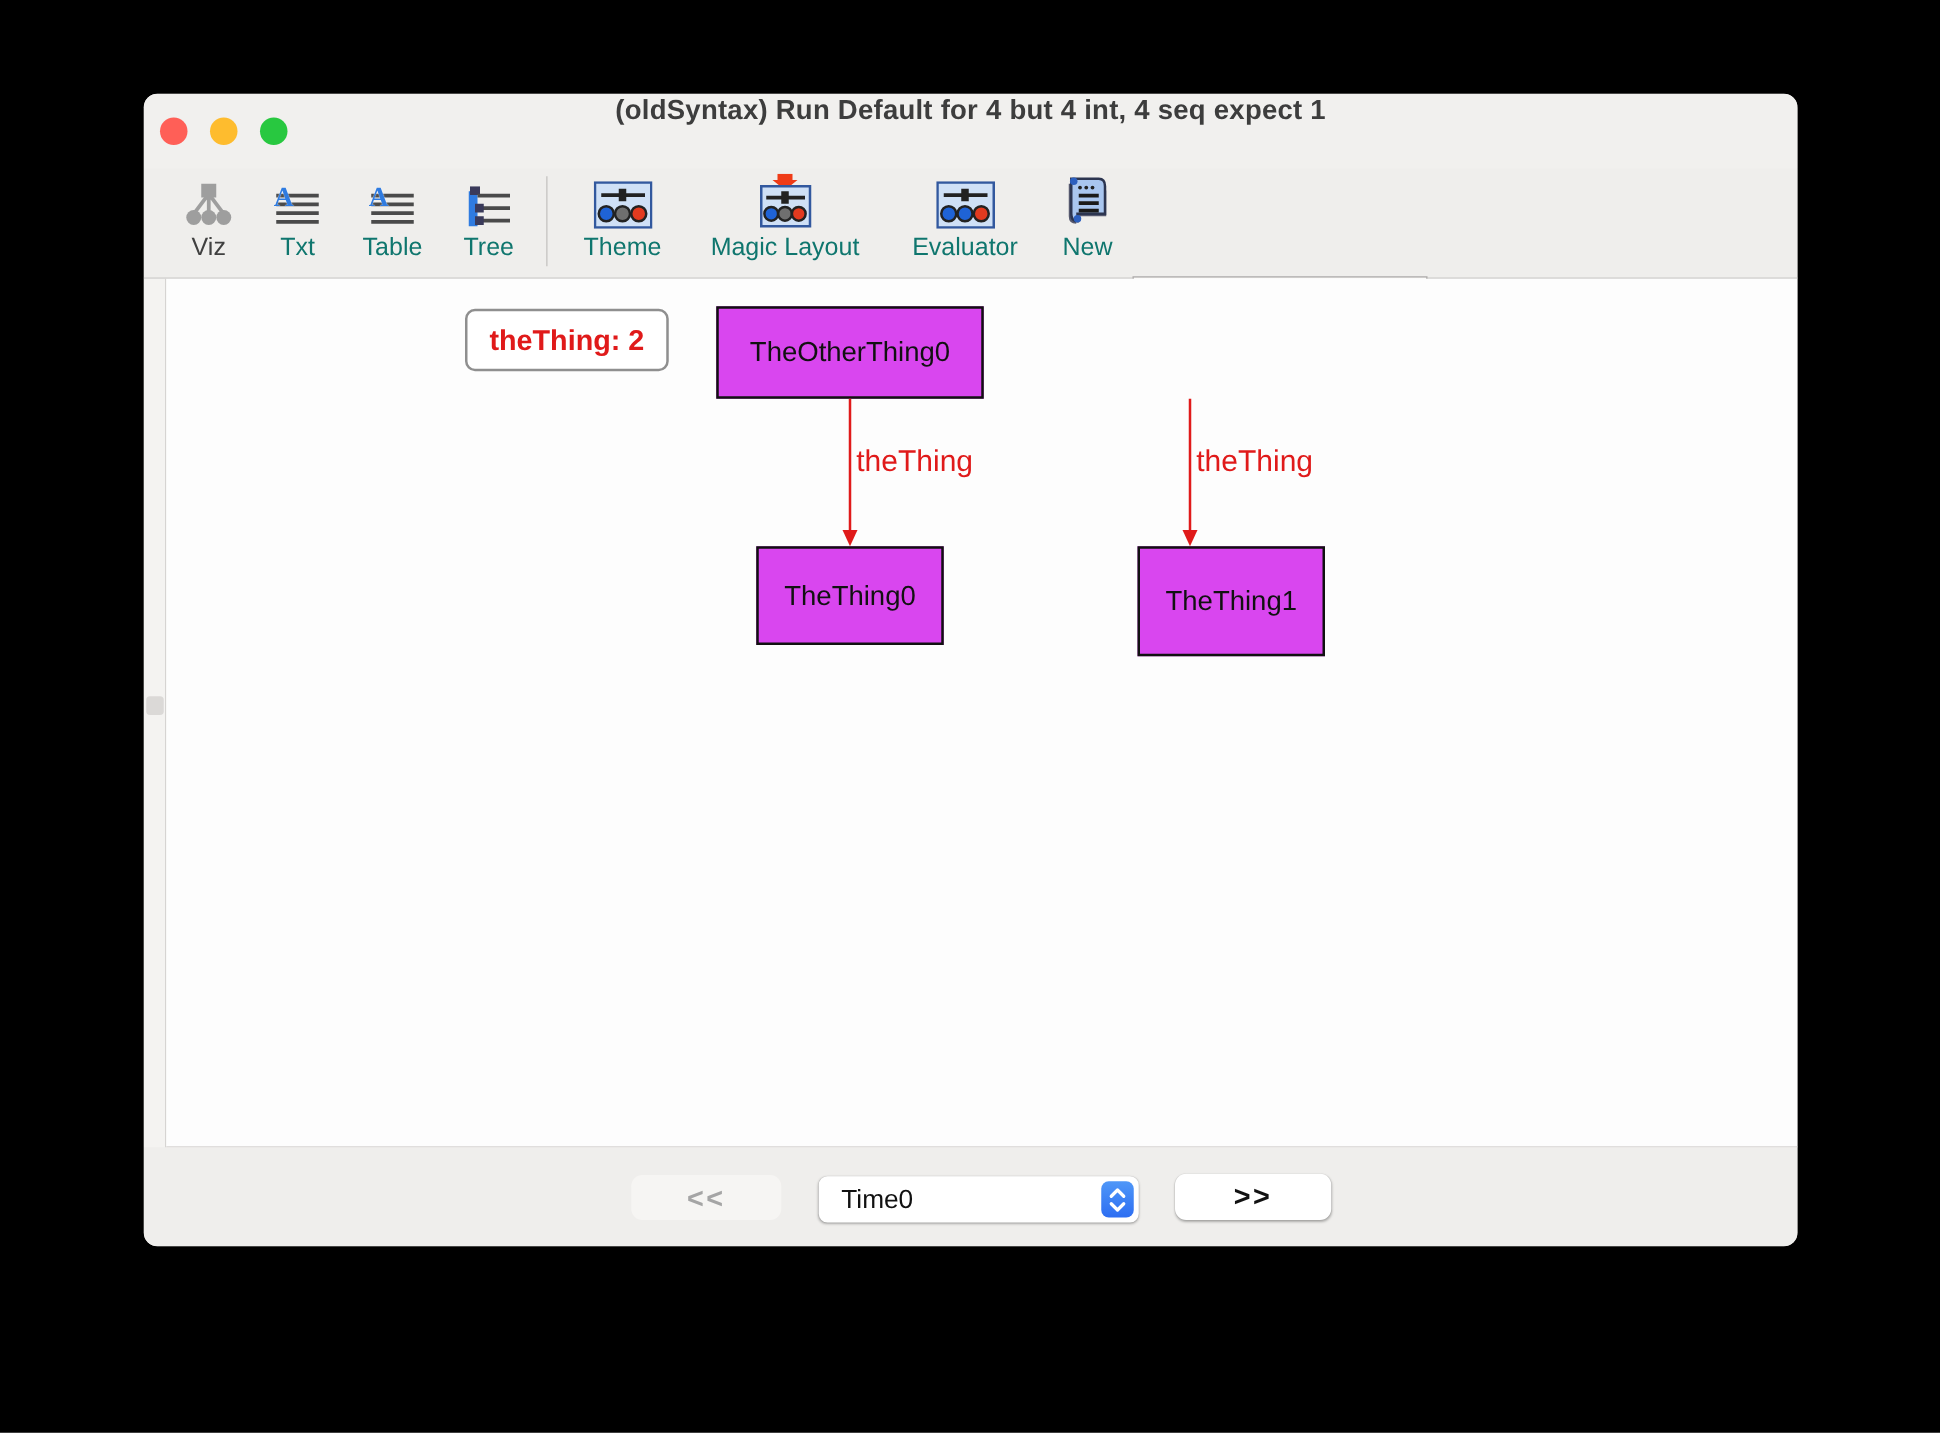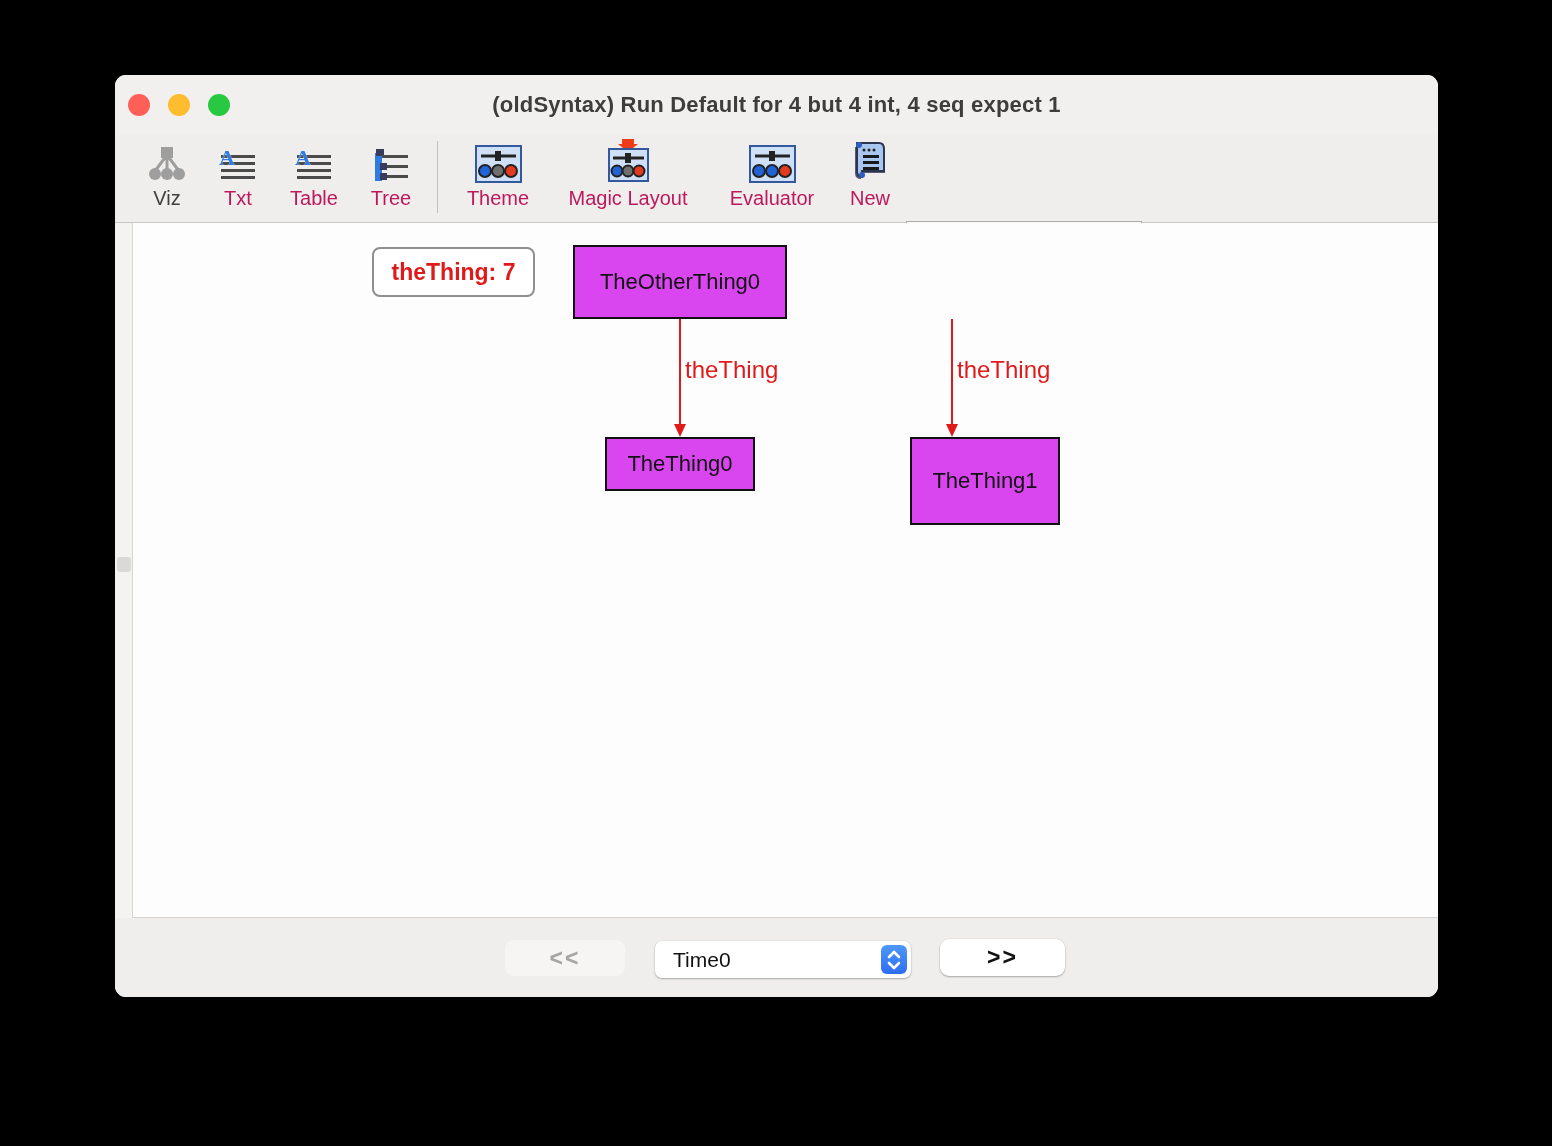--- a/index.html
+++ b/index.html
@@ -6,34 +6,34 @@
   html,body { width:1552px; height:1146px; background:#000; font-family:"Liberation Sans", sans-serif; overflow:hidden; }
 
   .window {
     position:absolute; left:115px; top:75px; width:1323px; height:922px;
     background:#efeeec; border-radius:11px; overflow:hidden;
     box-shadow:0 18px 50px rgba(0,0,0,.6);
   }
 
   
   .titlebar { position:absolute; left:0; top:0; width:100%; height:60px;
-    background:#f1f0ee; display:flex; align-items:center; justify-content:center; }
+    background:#f1f0ee; display:flex; justify-content:center; }
   .traffic { position:absolute; left:13px; top:19px; display:flex; gap:18px; }
   .light { width:22px; height:22px; border-radius:50%; }
   .light.red { background:#ff5f57; }
   .light.yellow { background:#febc2e; }
   .light.green { background:#28c840; }
   .title-text { font-size:22px; font-weight:bold; color:#3d3d3d; letter-spacing:.2px; }
 
   
   .toolbar { position:absolute; left:0; top:60px; width:100%; height:88px;
     background:#efeeec; border-bottom:1px solid #c9c7c5; }
   .tool { position:absolute; top:6px; display:flex; flex-direction:column; align-items:center; cursor:default; }
   .tool .ico { height:42px; display:flex; align-items:flex-end; justify-content:center; }
-  .tool .lbl { font-size:20px; color:#be185d; margin-top:4px; white-space:nowrap; }
+  .tool .lbl { font-size:20px; color:#0f766e; margin-top:4px; white-space:nowrap; }
   .tool.disabled .lbl { color:#404040; }
   .tb-sep { position:absolute; left:322px; top:6px; width:1px; height:72px; background:#c3c1bf; }
   .proj-btn { position:absolute; left:791px; top:86px; width:236px; height:36px;
     background:linear-gradient(#fbfaf9,#efeeec); border:1px solid #adabaa;
     display:flex; align-items:center; justify-content:center;
     font-size:21px; color:#111; }
 
   
   .gutter { position:absolute; left:0; top:148px; width:18px; height:695px; background:#f4f3f1; border-right:1px solid #d6d4d2; }
   .grip { position:absolute; left:2px; top:334px; width:14px; height:15px; background:#dbd9d7; border-radius:3px; }
@@ -45,21 +45,21 @@
   .legend-box { position:absolute; left:239px; top:24px; width:163px; height:50px;
     background:#fff; border:2px solid #8f8f8f; border-radius:8px;
     display:flex; align-items:center; justify-content:center;
     font-size:23px; font-weight:bold; color:#e01a1a; }
 
   .node { position:absolute; background:#d946ef; border:2px solid #111;
     display:flex; align-items:center; justify-content:center;
     font-size:22px; color:#111; }
   .node.n-othing0 { left:440px; top:22px; width:214px; height:74px; }
   .node.n-othing1 { left:712px; top:22px; width:214px; height:74px; }
-  .node.n-thing0  { left:472px; top:214px; width:150px; height:54px; }
+  .node.n-thing0  { left:472px; top:214px; width:150px; height:79px; }
   .node.n-thing1  { left:744px; top:214px; width:150px; height:88px;margin-left:33px; }
 
   .edge-line { position:absolute; width:2px; background:#e01a1a; }
   .edge-head { position:absolute; width:0; height:0;
     border-left:6px solid transparent; border-right:6px solid transparent;
     border-top:13px solid #e01a1a; }
   .edge-lbl { position:absolute; font-size:24px; color:#e01a1a; white-space:nowrap; }
   .e1 .edge-line { left:546px; top:96px; height:106px; }
   .e1 .edge-head { left:541px; top:201px; }
   .e1 .edge-lbl  { left:552px; top:133px; }
@@ -226,21 +226,21 @@
 
     <div class="proj-btn">Projected over Time</div>
   </div>
 
   <div class="gutter">
     <div class="grip"></div>
   </div>
 
   <div class="canvas">
 
-    <div class="legend-box">theThing: 7</div>
+    <div class="legend-box">theThing: 2</div>
 
     <div class="node n-othing0">TheOtherThing0</div>
 
     <div class="e1">
       <div class="edge-line"></div>
       <div class="edge-head"></div>
       <div class="edge-lbl">theThing</div>
     </div>
     <div class="e2">
       <div class="edge-line"></div>

